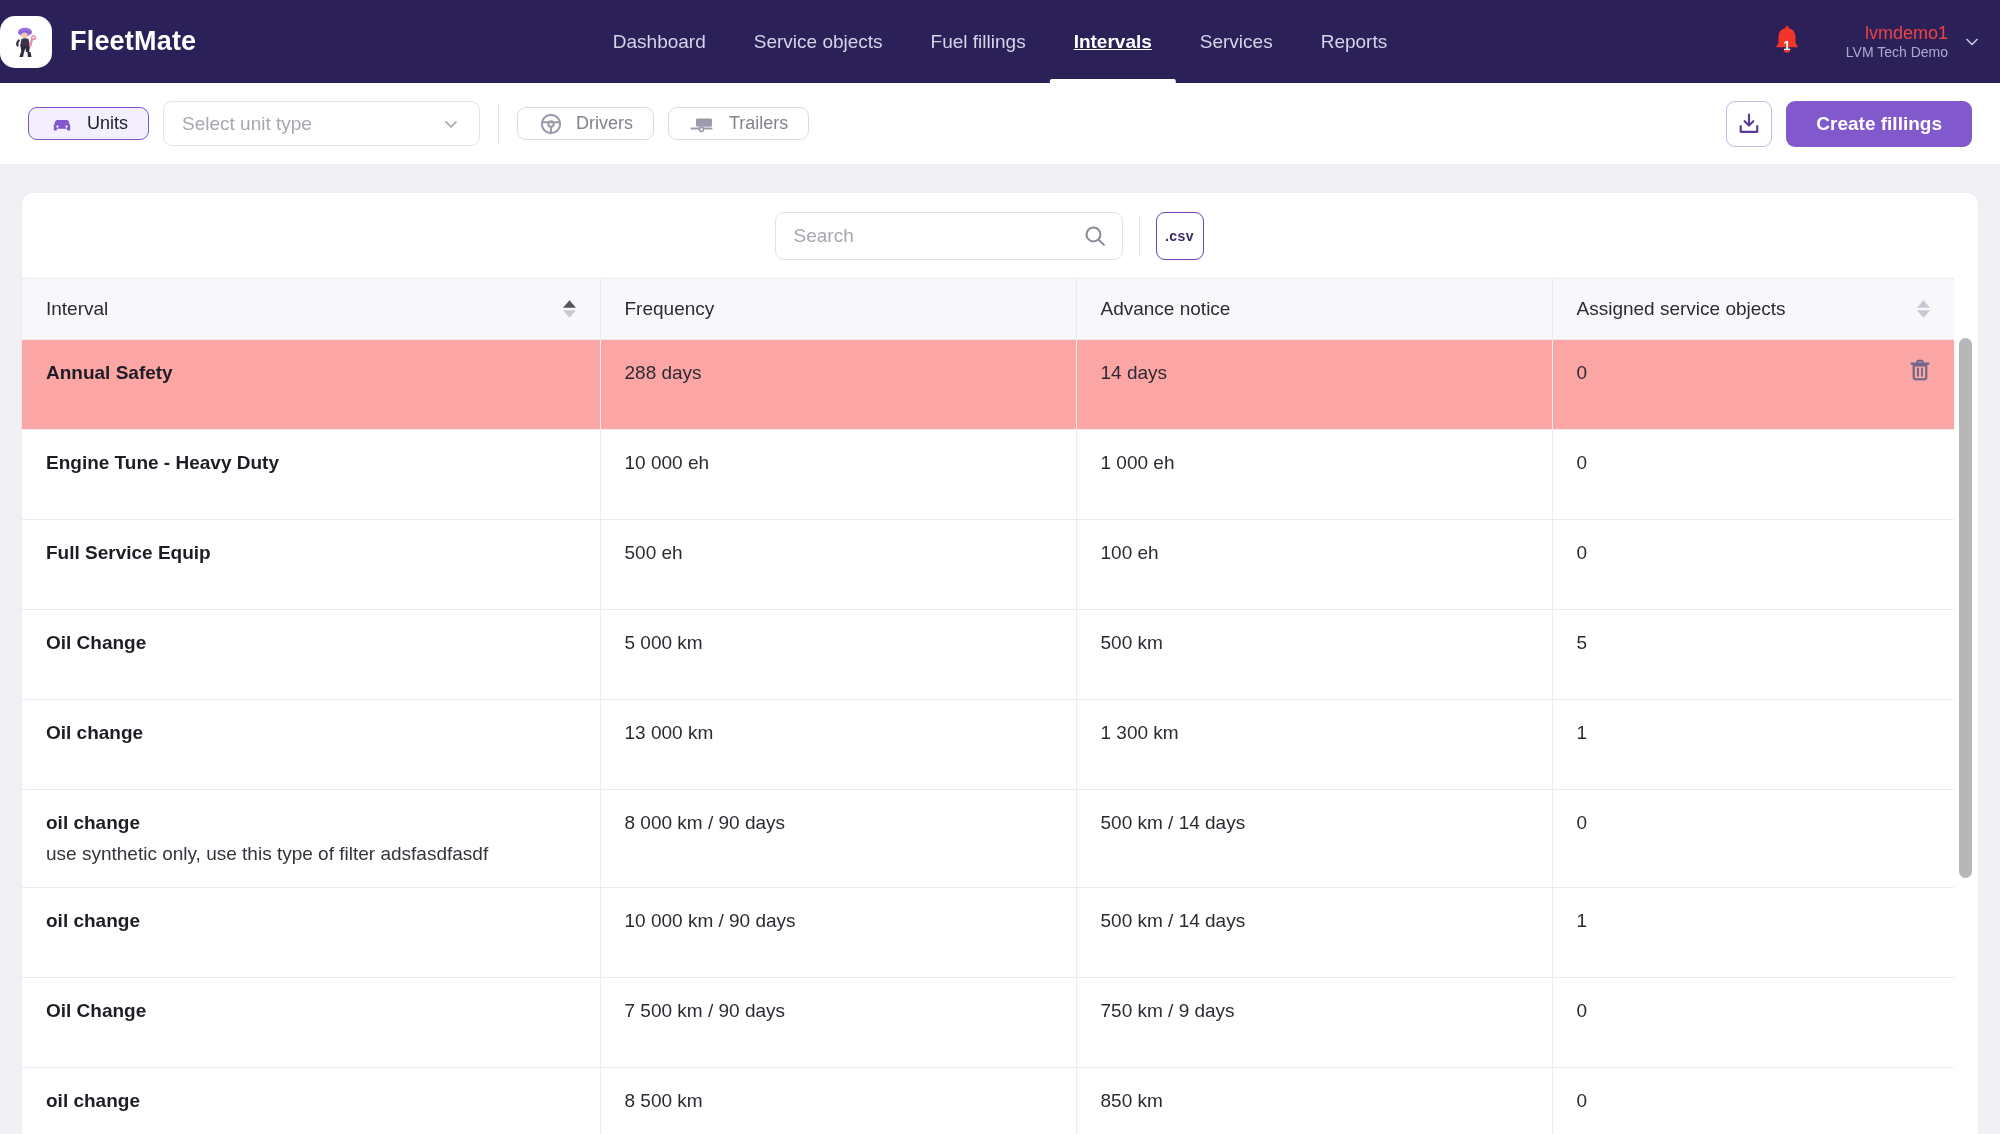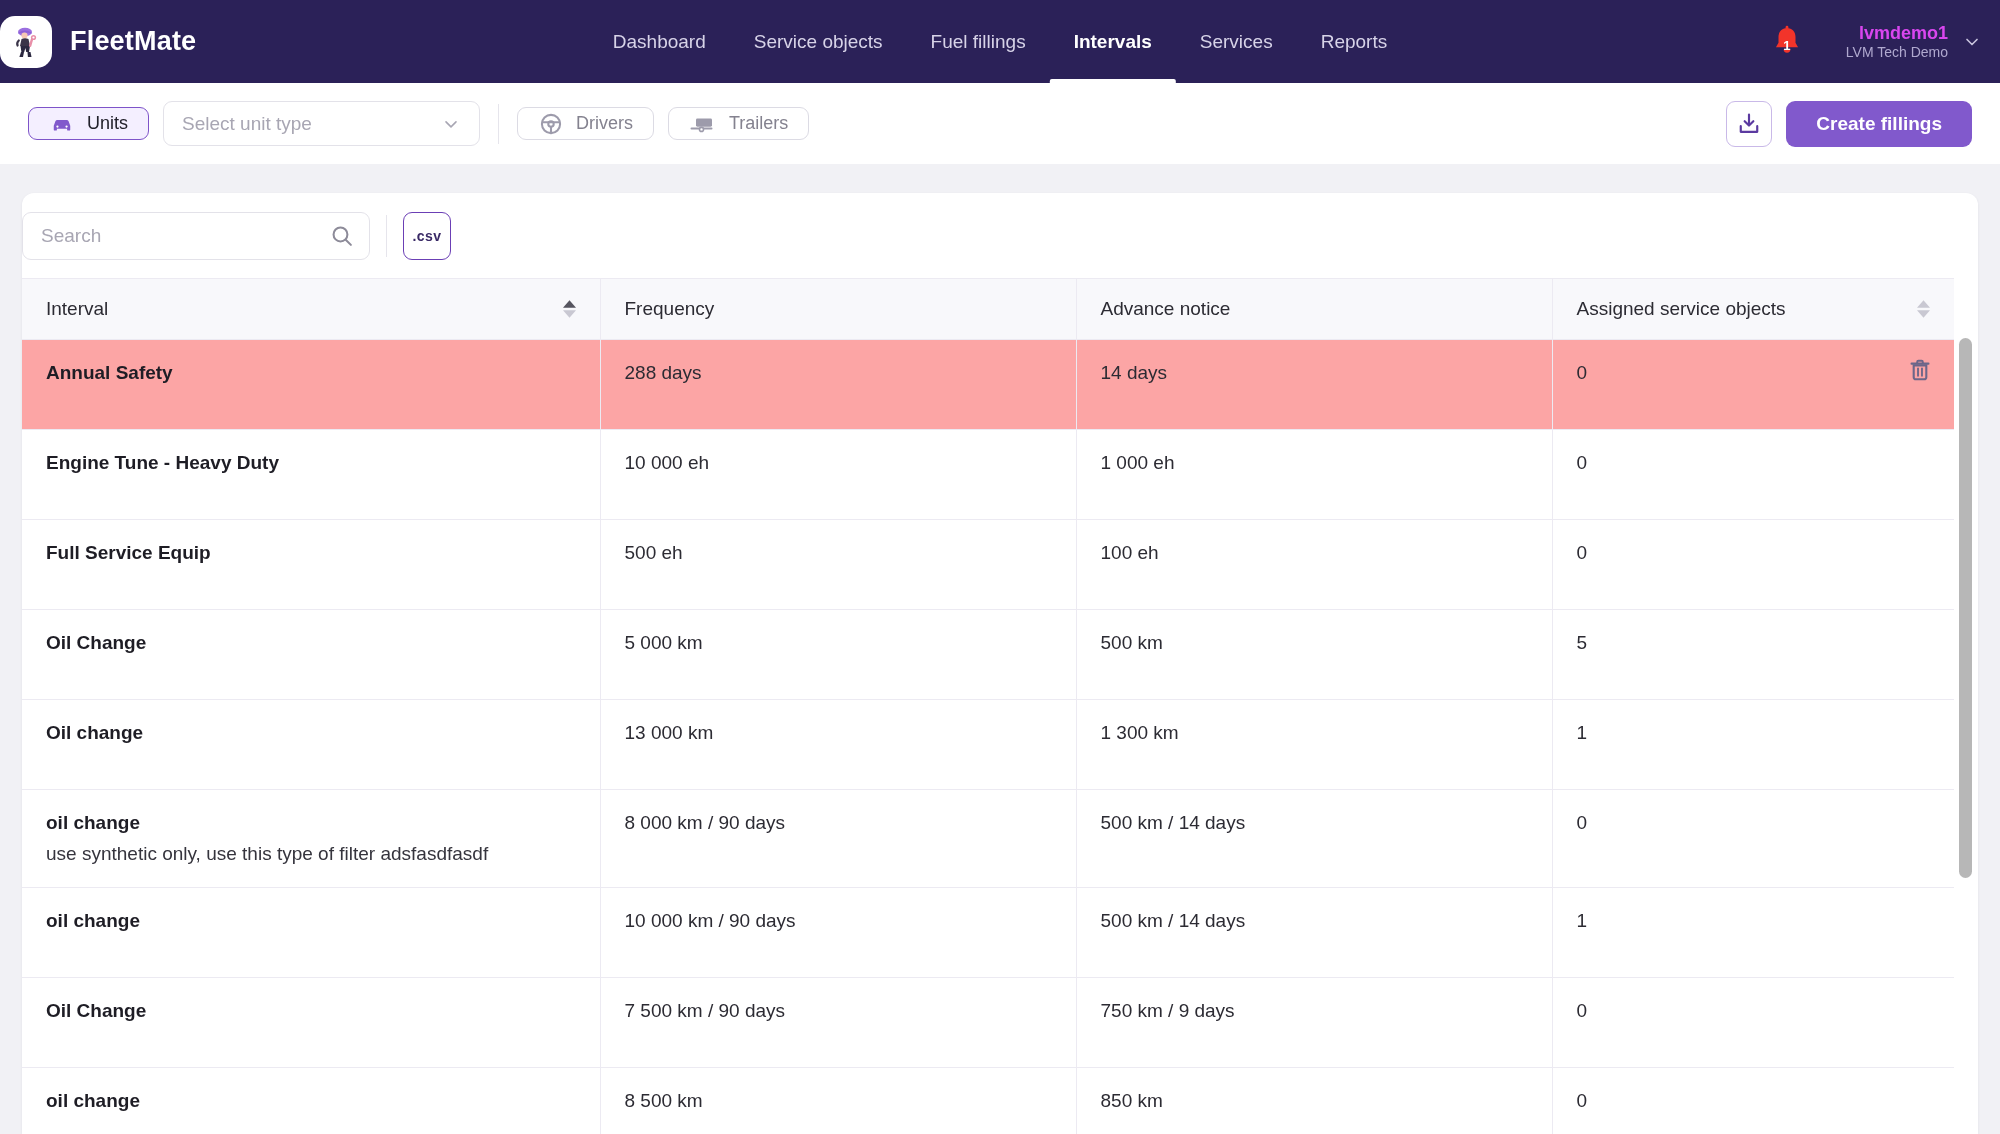--- a/index.html
+++ b/index.html
@@ -31,36 +31,36 @@
 
   .nav {
     position: absolute; left: 50%; transform: translateX(-50%);
     display: flex; align-items: center; height: 83px;
   }
   .nav-item {
     color: #d7d3e8; font-size: 19px; padding: 0 24px;
     height: 83px; display: flex; align-items: center;
     cursor: pointer; position: relative; white-space: nowrap;
   }
-  .nav-item.active { color: #ffffff; font-weight: bold; }
+  .nav-item.active { color: #ffffff; font-weight: bold; text-decoration: underline; }
   .nav-item.active::after {
     content: ""; position: absolute; left: 0; right: 0; bottom: 0;
     height: 4px; background: #ffffff; border-radius: 2px 2px 0 0;
   }
 
   .topright { position: absolute; right: 18px; display: flex; align-items: center; }
   .bell-wrap { position: relative; width: 46px; height: 46px; margin-right: 36px;
                display:flex; align-items:center; justify-content:center; cursor:pointer;}
   .bell-badge {
     position: absolute; left: 50%; top: 50%;
     transform: translate(-50%, -25%);
     color: #ffffff; font-size: 13px; font-weight: bold;
   }
   .user-block { text-align: right; line-height: 1.25; cursor: pointer; }
-  .user-name { color: #d946ef; font-size: 18px; font-weight: bold; }
+  .user-name { color: #ef4444; font-size: 18px; font-weight: normal; }
   .user-org { color: #b0a9cf; font-size: 14px; }
   .user-caret { margin-left: 14px; cursor: pointer; display:flex; align-items:center;}
 
   
   .toolbar {
     height: 81px; background: #ffffff;
     display: flex; align-items: center;
     padding: 0 28px;
     position: relative;
   }
@@ -96,21 +96,21 @@
 
   
   .card {
     position: absolute; left: 22px; top: 193px;
     width: 1956px; height: 941px;
     background: #ffffff; border-radius: 12px 12px 0 0;
     box-shadow: 0 1px 3px rgba(30,20,70,.07);
     overflow: hidden;
   }
   .card-top {
-    height: 85px; display: flex; align-items: center; justify-content: flex-start;
+    height: 85px; display: flex; align-items: center; justify-content: center;
     padding-right: 22px; gap: 0;
   }
   .search-wrap {
     width: 348px; height: 48px; border: 1px solid #e3e2e9; border-radius: 9px;
     display: flex; align-items: center; padding: 0 14px 0 18px;
     background: #fff;
   }
   .search-wrap input {
     border: none; outline: none; flex: 1; font-size: 19px; color: #2b2b33;
     font-family: "Liberation Sans", sans-serif; background: transparent;

